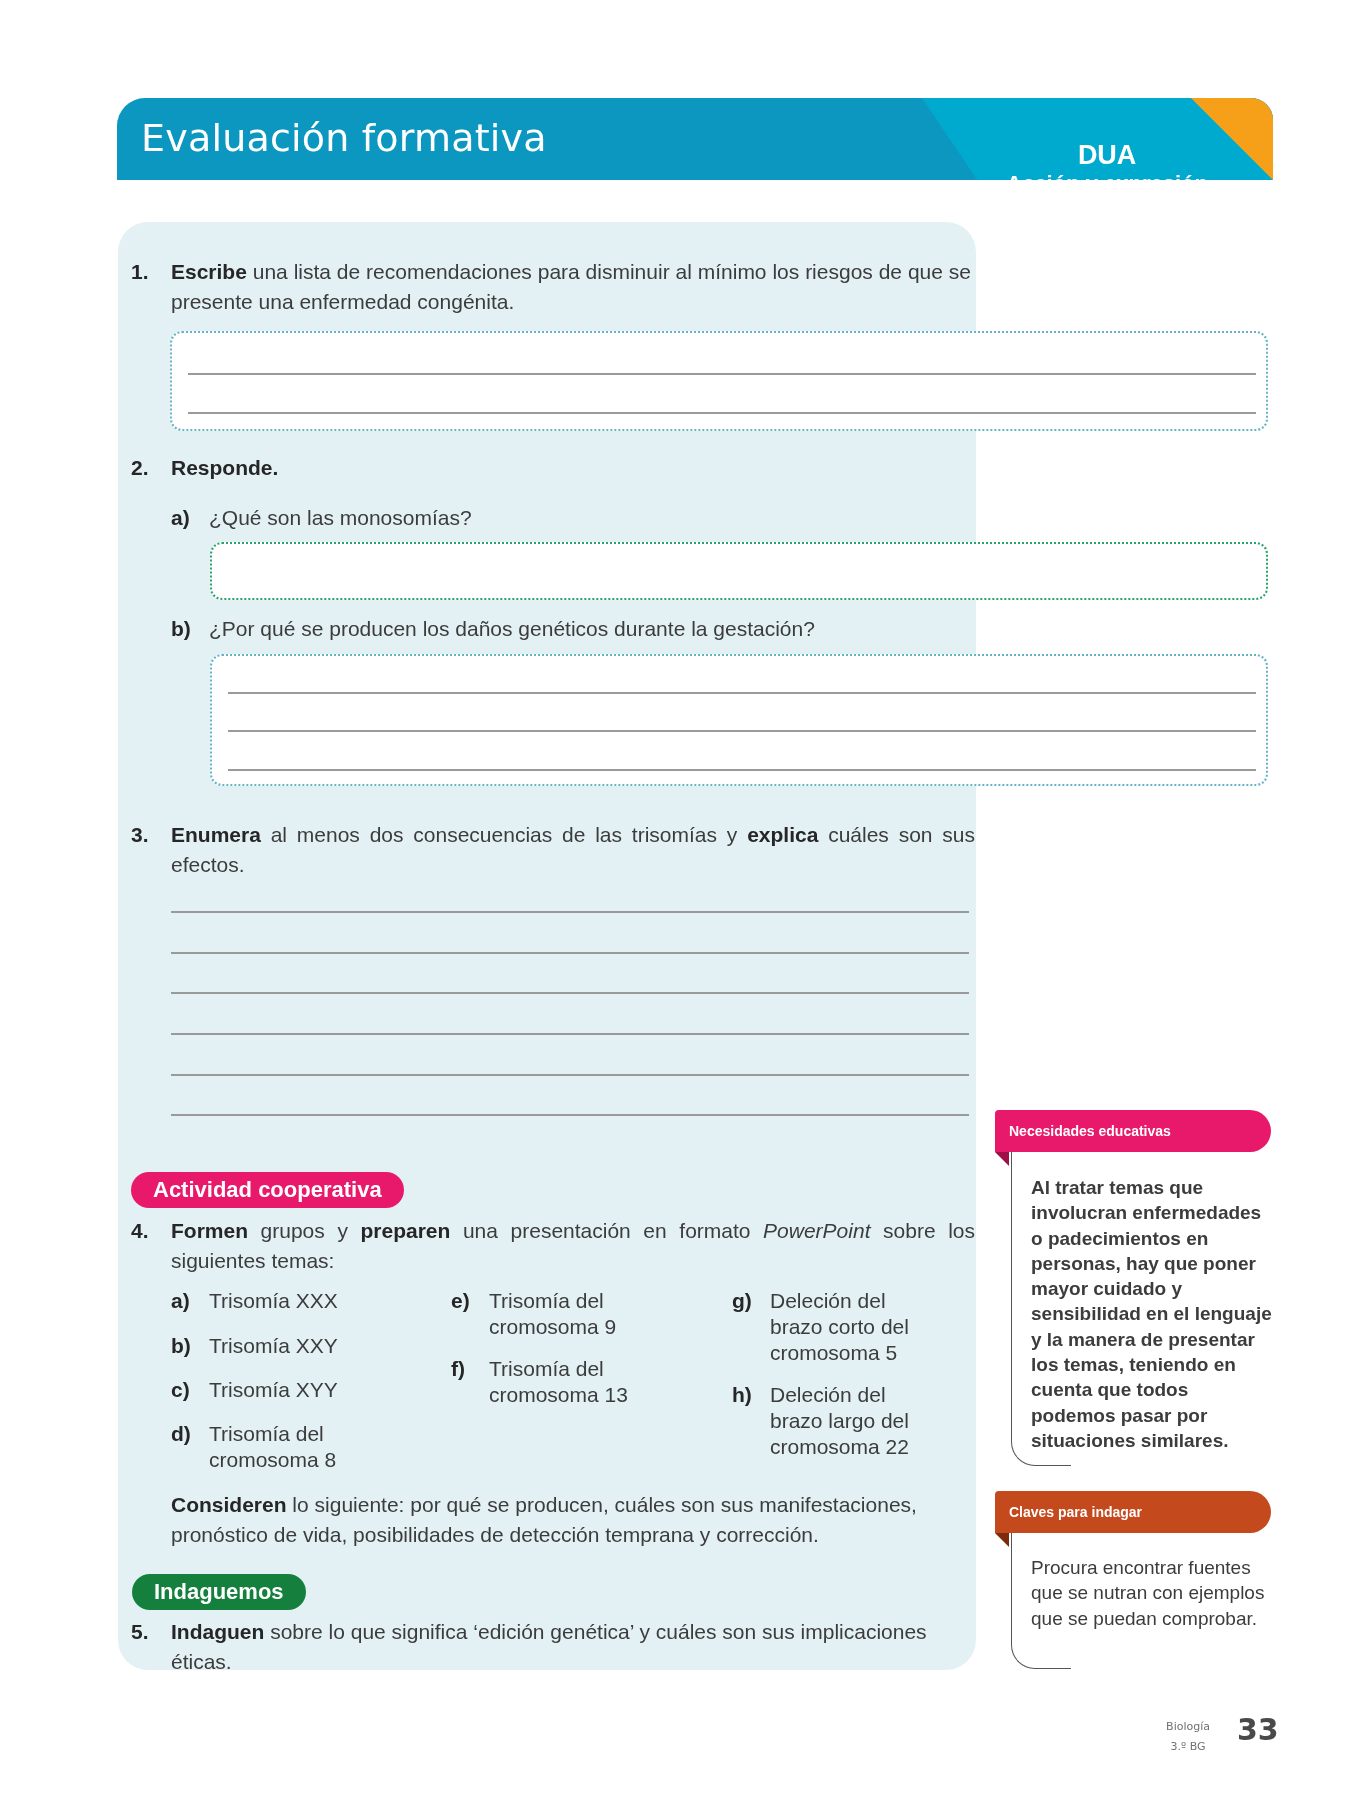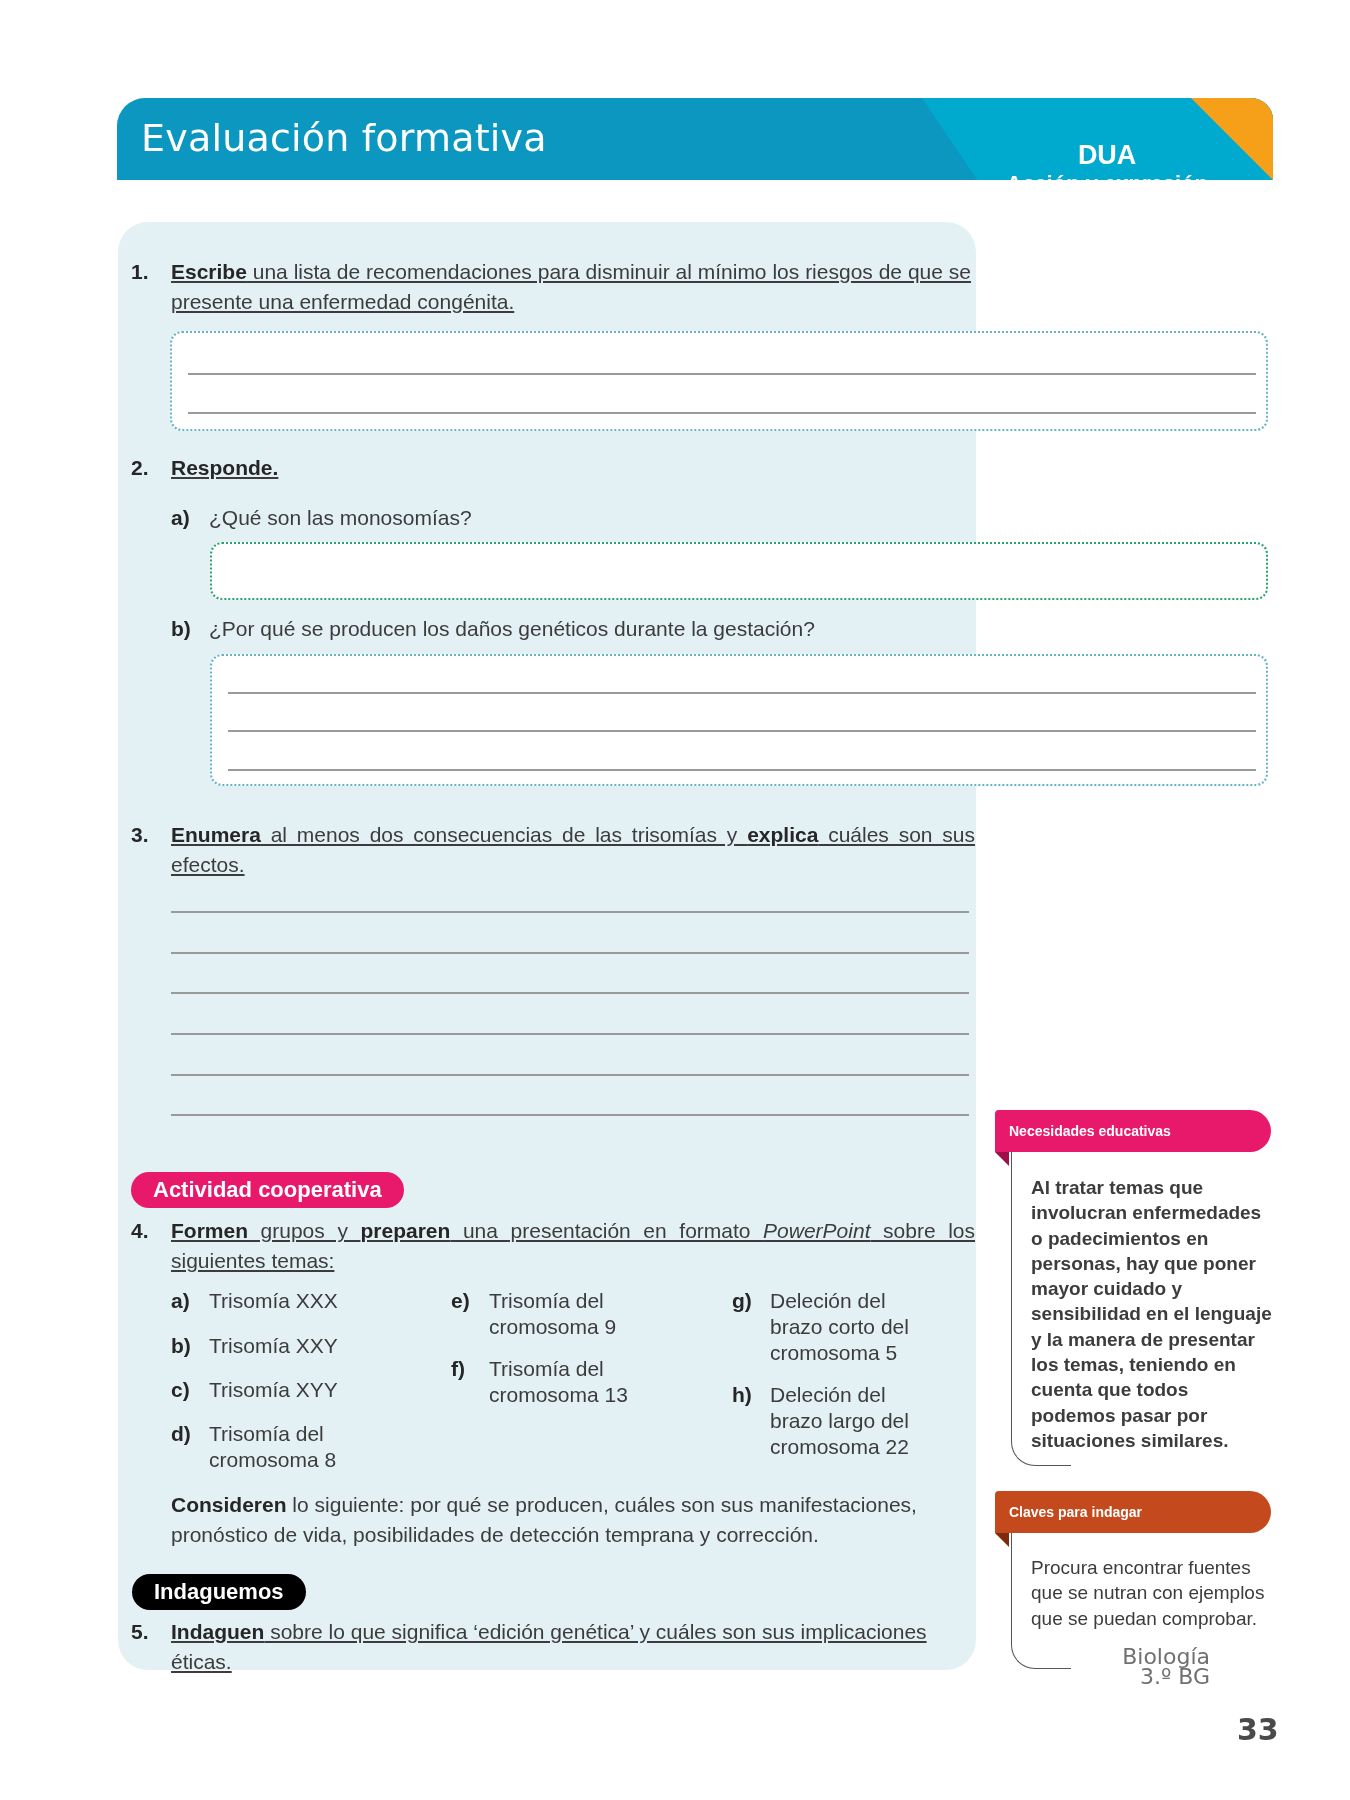--- a/index.html
+++ b/index.html
@@ -28,57 +28,57 @@
   .dua .dua-sub { font-size: 22px; line-height: 28px; }
 
   
   .panel {
     position: absolute; left: 118px; top: 222px; width: 858px; height: 1448px;
     background: #e3f1f5; border-radius: 30px;
   }
 
   .q { position: absolute; font-size: 21px; line-height: 30px; color: #3c3c3c; }
   .q .num { position: absolute; left: 0; font-weight: bold; color: #262626; }
-  .q .txt { display: block; padding-left: 40px; text-align: justify; text-decoration: underline; }
+  .q .txt { display: block; padding-left: 40px; text-align: justify; }
   .q b { color: #262626; text-align: center; }
 
   .box {
     position: absolute; background: #fff; border: 2px dotted #66b5c5; border-radius: 12px;
   }
   .box.green { border-color: #2aa36c; }
   .box .rule { position: absolute; left: 16px; right: 10px; height: 0; border-top: 2px solid #9a9a9a; }
 
   .lines .rule { position: absolute; left: 0; width: 798px; border-top: 2px solid #9a9a9a; }
 
   .sub { position: absolute; font-size: 21px; line-height: 26px; color: #3c3c3c; }
   .sub .lbl { position: absolute; left: 0; font-weight: bold; color: #262626; }
   .sub .t { display: block; padding-left: 38px; }
 
   .pill {
     position: absolute; color: #fff; font-weight: bold; font-size: 22px; line-height: 36px;
     padding: 0 22px; border-radius: 18px;
   }
   .pill.pink { background: #e8196a; }
-  .pill.rust { background: #000000; }
+  .pill.rust { background: #15803d; }
 
   
   .note-tab {
     position: absolute; color: #fff; font-weight: bold; font-size: 14px; line-height: 42px;
     padding-left: 14px; border-radius: 4px 22px 22px 0;
   }
   .note-tab.pink { background: #e8196a; }
   .note-tab.rust { background: #c4491c; }
   .note-fold { position: absolute; width: 0; height: 0; border-top: 14px solid; border-left: 14px solid transparent; }
   .note-body {
     position: absolute; border-left: 1.5px solid #555; border-bottom: 1.5px solid #555;
     border-bottom-left-radius: 24px; width: 60px;
   }
   .note-text { position: absolute; font-size: 19px; line-height: 25.3px; color: #3c3c3c; }
 
-  .footer-subject { position: absolute; right: 140px; top: 1647px; text-align: right; font-size: 22px; line-height: 20px; color: #707070; font-family: "DejaVu Sans", sans-serif; }
+  .footer-subject { position: absolute; right: 140px; top: 1717px; text-align: center; font-size: 11px; line-height: 20px; color: #707070; font-family: "DejaVu Sans", sans-serif; }
   .footer-page { position: absolute; left: 1237px; top: 1712px; font-size: 30px; font-weight: bold; color: #4a4a4a; font-family: "DejaVu Sans", sans-serif; }
 </style>
 </head>
 <body>
 
 <div class="header">
   <div class="band"></div>
   <div class="orange"></div>
   <div class="header-title">Evaluación formativa</div>
   <div class="dua">

